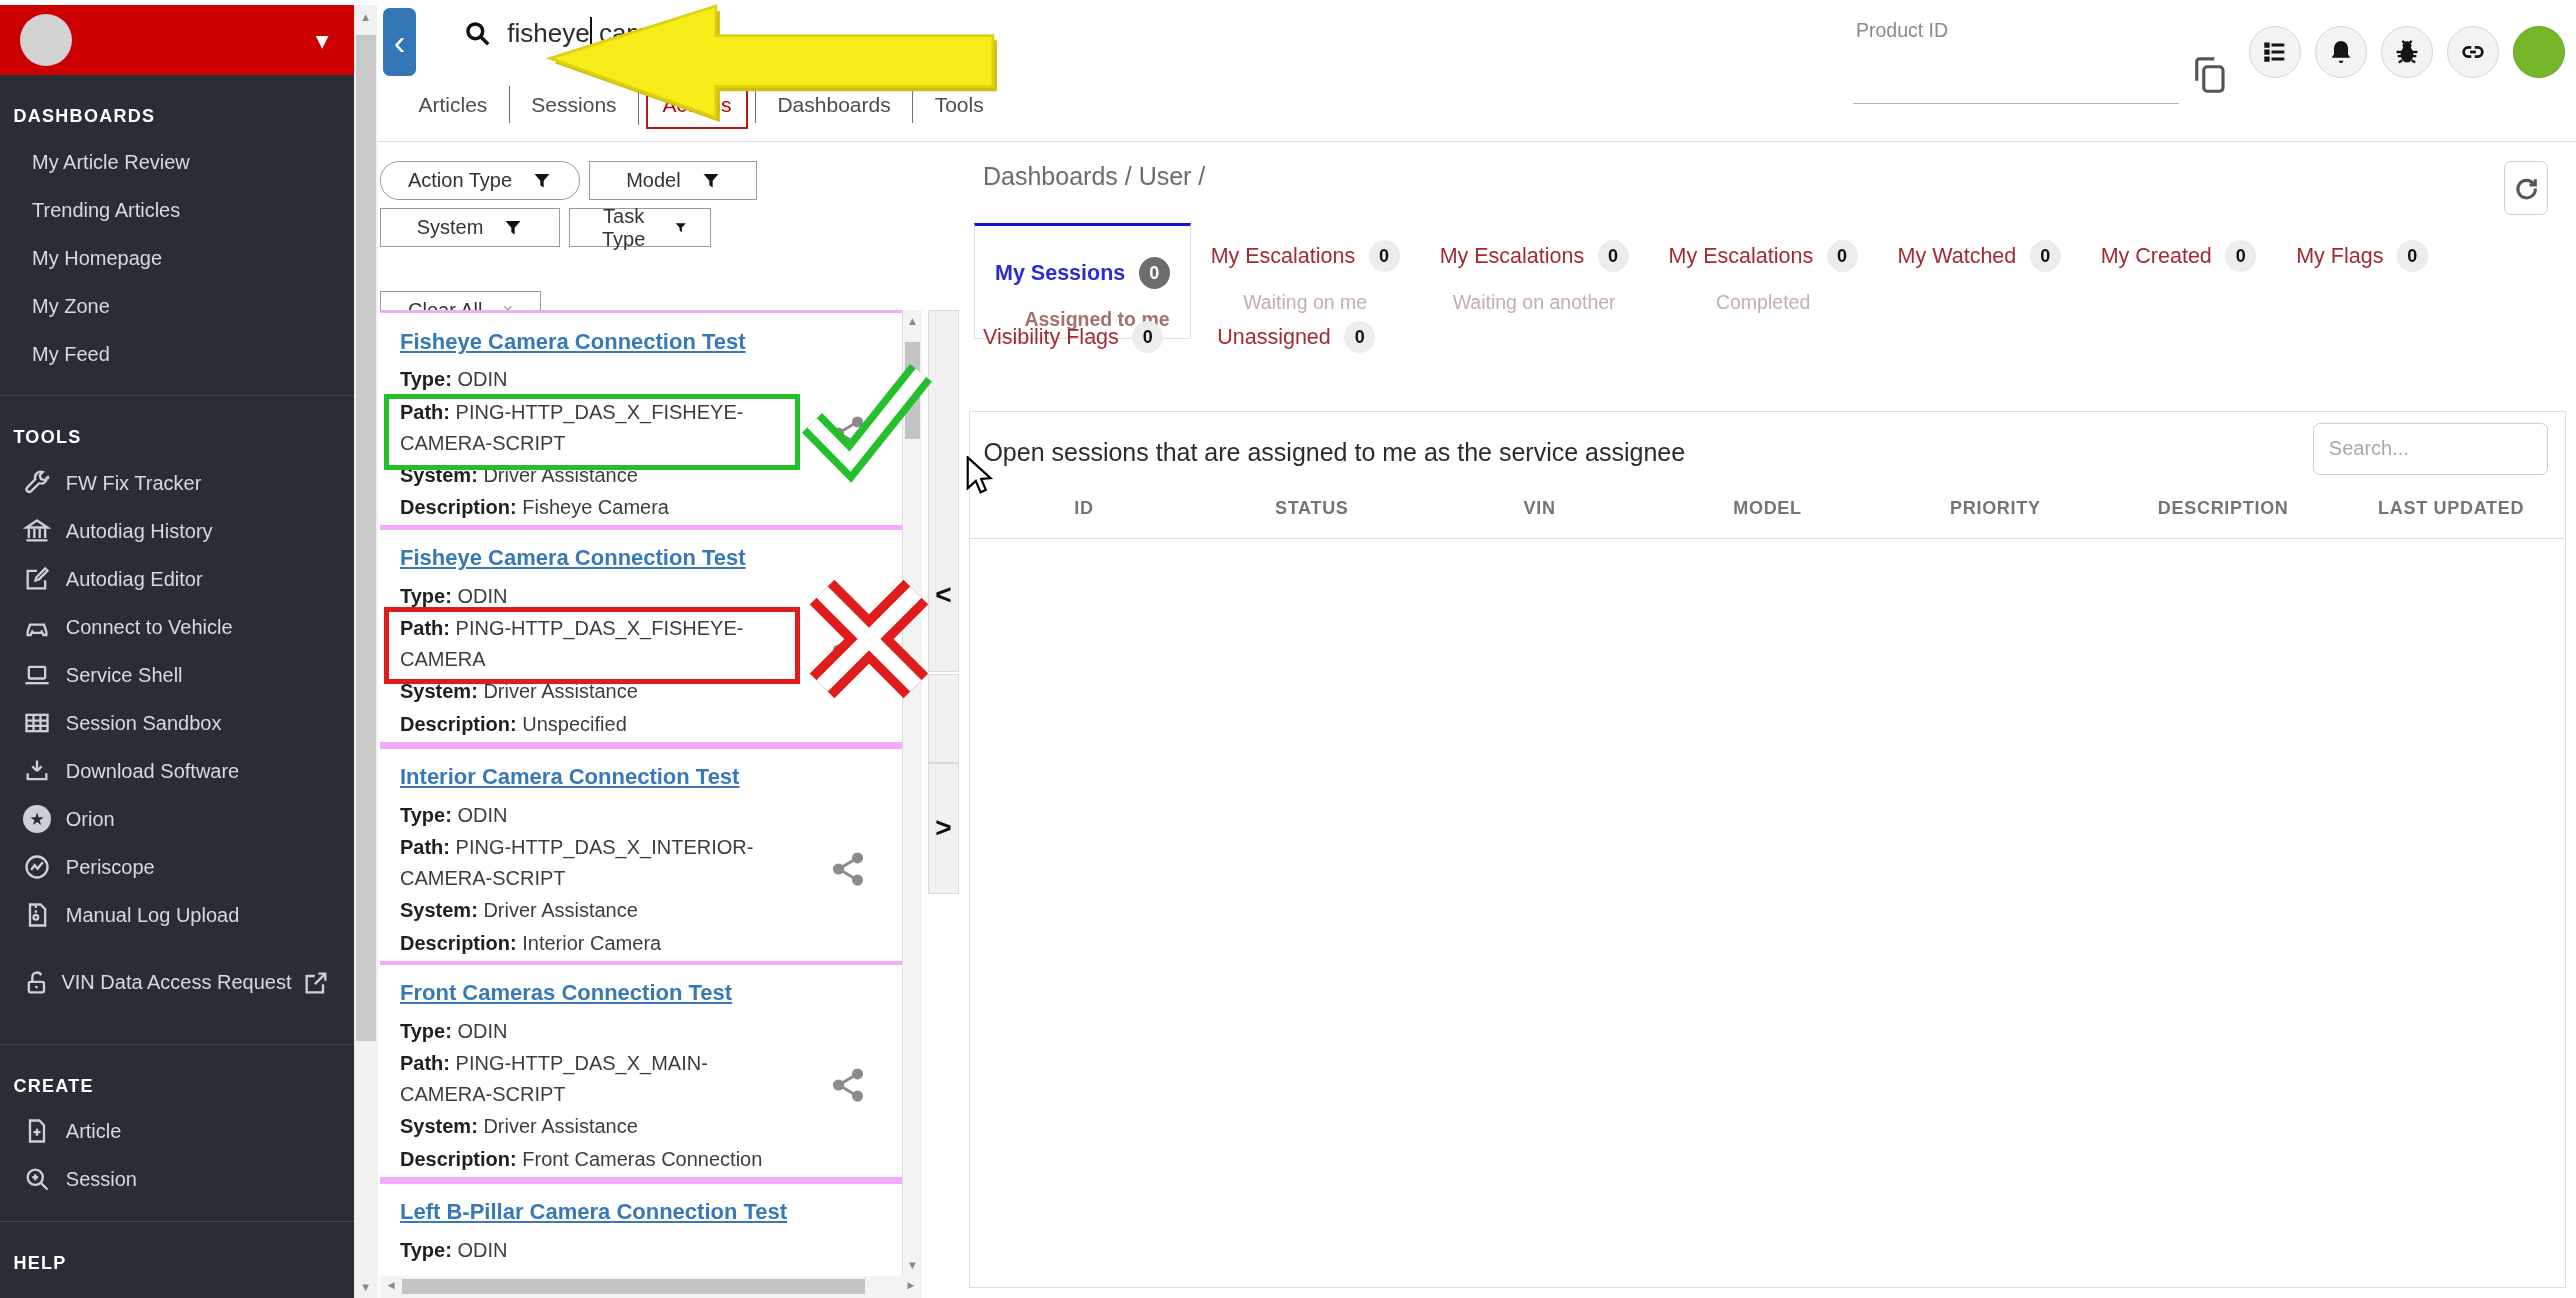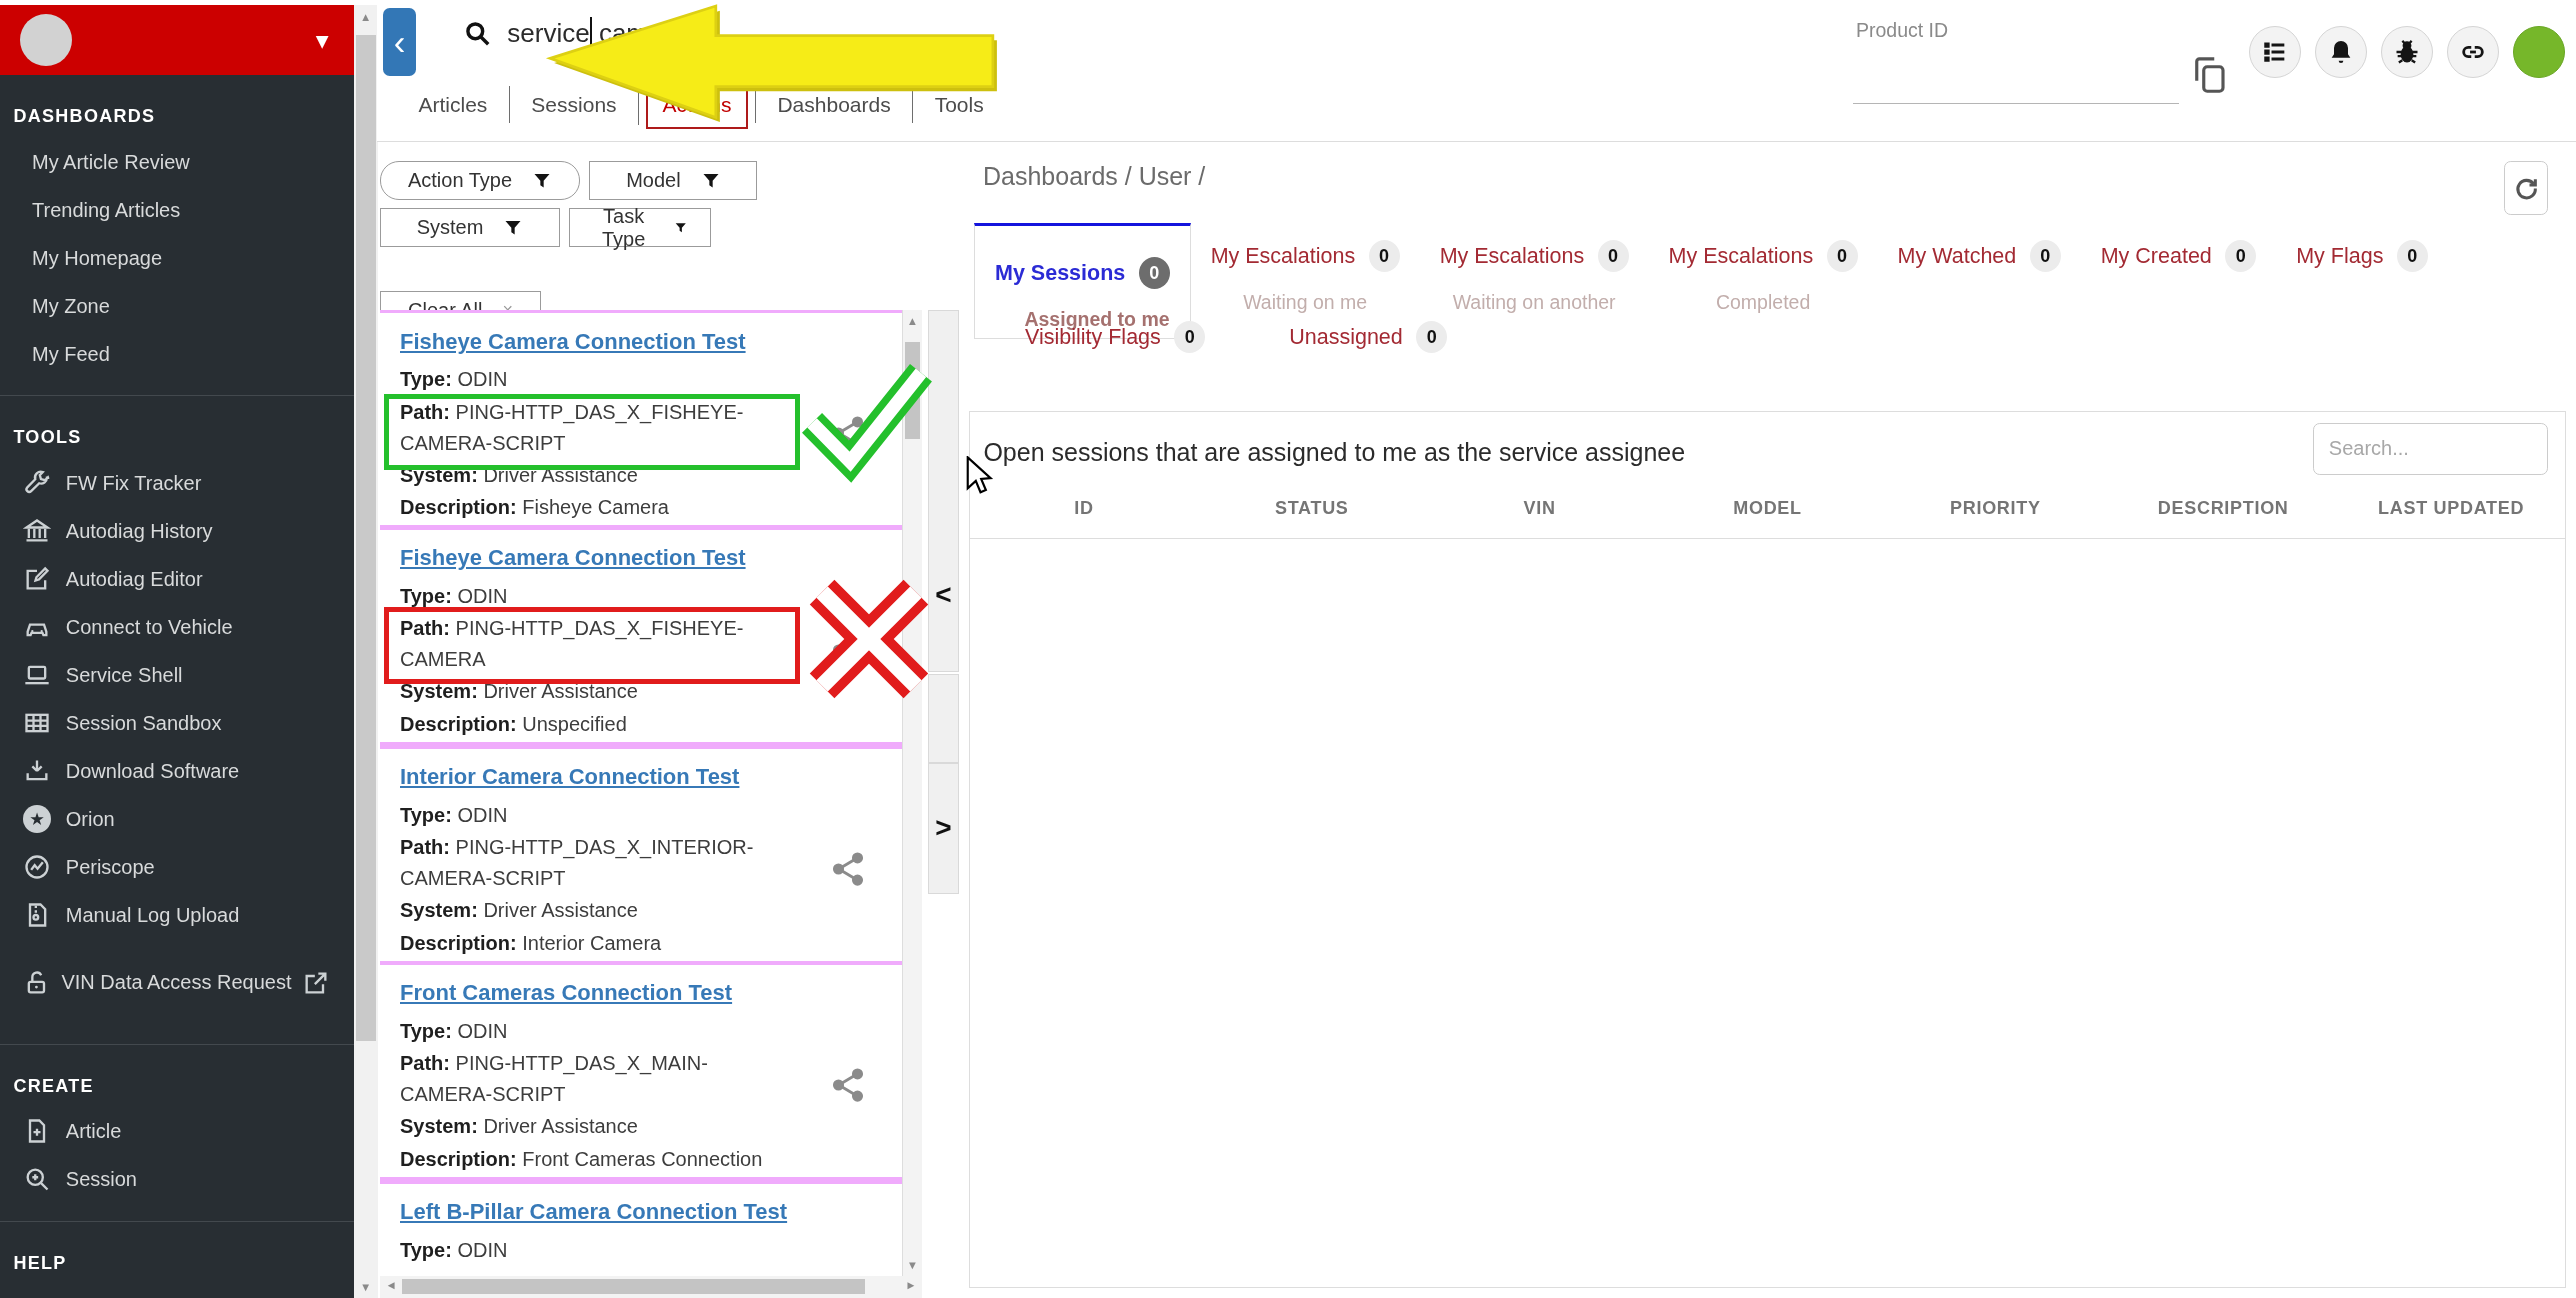--- a/index.html
+++ b/index.html
@@ -86,21 +86,21 @@
   #rtabs{position:absolute;left:974px;top:223px;display:flex;align-items:flex-start;}
   .rtab{padding:17.4px 20px 0;text-align:center;min-height:81px;cursor:pointer;}
   .rtab.active{border:0.7px solid #ddd;border-top:3.4px solid #1414dd;background:#fff;padding:31px 20px 0;min-width:151px;text-align:right;}
   .rlab{font-size:21.5px;color:#a32a33;display:flex;gap:13.4px;justify-content:center;align-items:center;white-space:nowrap;}
   .rtab.active .rlab{color:#2b2bd5;font-weight:bold;}
   .badge{min-width:31px;height:32px;border-radius:50%;background:#ececec;color:#111;font-size:18px;font-weight:bold;
          display:inline-flex;align-items:center;justify-content:center;box-sizing:border-box;}
   .rtab.active .badge{background:#6d6d6d;color:#fff;}
   .rsub{margin-top:19px;font-size:19.5px;color:#c2aeac;white-space:nowrap;}
   .rtab.active .rsub{color:#a5716f;font-weight:bold;}
-  #rtabs2{position:absolute;left:1025px;top:321px;display:flex;gap:84px;}
+  #rtabs2{position:absolute;left:983px;top:321px;display:flex;gap:54px;}
   #rtabs2 .rtab{padding:0;min-height:0;}
 
   #panel-card{position:absolute;left:969px;top:411px;width:1597px;height:877px;background:#fff;
               border:1.3px solid #ddd;box-sizing:border-box;}
   #panel-title{position:absolute;left:13.4px;top:25.5px;font-size:25px;color:#2b2b2b;}
   #panel-search{position:absolute;right:17px;top:10.7px;width:235px;height:52px;border:1.3px solid #ccc;border-radius:6.7px;
                 font-size:20px;padding:0 14.8px;box-sizing:border-box;outline:none;color:#555;
                 font-family:"Liberation Sans",sans-serif;}
   #panel-search::placeholder{color:#a8a8a8;}
   #thead{position:absolute;left:0;top:86px;width:100%;display:flex;}
@@ -257,21 +257,21 @@
 
 <header id="topbar">
   <div id="back-btn">
       <span>‹</span>
     </div>
   <div id="gsearch">
     <svg width="29.5" height="29.5" viewBox="0 0 24 24" fill="none" stroke="#111" stroke-width="2.8">
         <circle cx="10" cy="10" r="6"></circle>
         <path d="M14.6 14.6L20.5 20.5"></path>
       </svg>
-    <span class="q"><span>service</span><span class="caret-bar"></span><span> camera</span></span>
+    <span class="q"><span>fisheye</span><span class="caret-bar"></span><span> camera</span></span>
   </div>
   <div id="main-tabs">
     <div class="mtab"><span>Articles</span></div>
     <div class="mtab"><span>Sessions</span></div>
     <div class="mtab"><span class="red-box">Actions</span></div>
     <div class="mtab"><span>Dashboards</span></div>
     <div class="mtab"><span>Tools</span></div>
   </div>
 
   <span id="prodid-label">Product ID</span>

